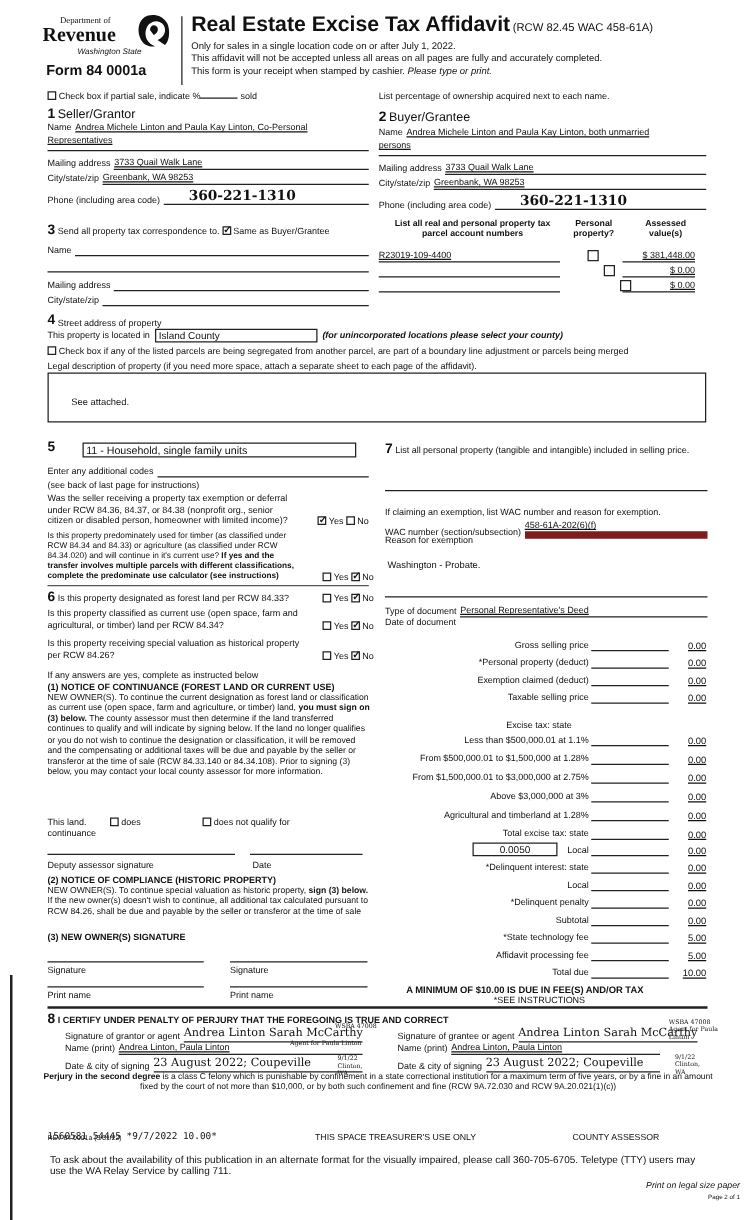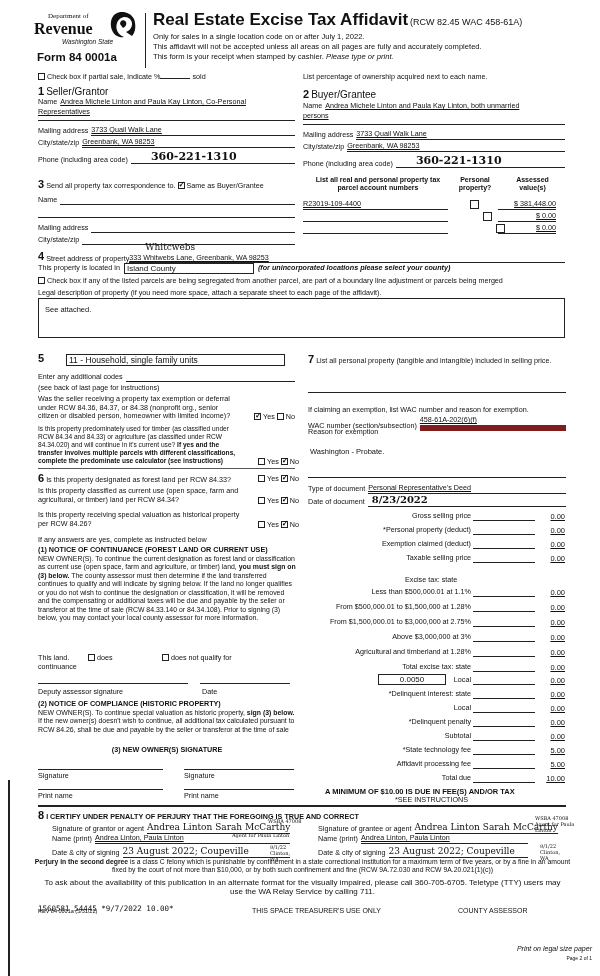--- a/index.html
+++ b/index.html
@@ -116,33 +116,29 @@
 <div id="parcel-rows"><div class="abs line" style="left:303px;top:200px;width:145px;height:10px"><span class="typed">R23019-109-4400</span></div>
        <span class="abs cb" style="left:470px;top:200px;width:9px;height:9px"></span>
        <div class="abs line" style="left:498px;top:200px;width:58px;height:10px;text-align:right"><span class="typed">$ 381,448.00</span></div><div class="abs line" style="left:303px;top:212px;width:145px;height:10px"><span class="typed"></span></div>
        <span class="abs cb" style="left:470px;top:212px;width:9px;height:9px"></span>
        <div class="abs line" style="left:498px;top:212px;width:58px;height:10px;text-align:right"><span class="typed">$ 0.00</span></div><div class="abs line" style="left:303px;top:224px;width:145px;height:10px"><span class="typed"></span></div>
        <span class="abs cb" style="left:470px;top:224px;width:9px;height:9px"></span>
        <div class="abs line" style="left:498px;top:224px;width:58px;height:10px;text-align:right"><span class="typed">$ 0.00</span></div></div>
 
 <div class="abs" style="left:38px;top:250px;width:527px;display:flex;align-items:flex-end;white-space:nowrap">
   <span class="sec">4</span>&nbsp;<span>Street address of property</span>
-  <span style="flex:1;border-bottom:1px solid #222;position:relative">
-    <span class="hand" style="position:absolute;left:16px;top:-12px;font-size:9px;font-weight:normal">Whitcwebs</span>
-    <span class="typed">333 Whitwebs Lane, Greenbank, WA  98253</span>
-  </span>
 </div>
 <div class="abs" style="left:38px;top:263px;white-space:nowrap;display:flex;align-items:center;gap:4px">
   <span>This property is located in</span>
   <span class="box" style="width:130px;height:11px;font-size:8px;padding-left:2px">Island County</span>
   <i class="bold">(for unincorporated locations please select your county)</i>
 </div>
 <div class="abs" style="left:38px;top:277px;white-space:nowrap"><span class="cb"></span><span>Check box if any of the listed parcels are being segregated from another parcel, are part of a boundary line adjustment or parcels being merged</span></div>
 <div class="abs" style="left:38px;top:289px;white-space:nowrap">Legal description of property (if you need more space, attach a separate sheet to each page of the affidavit).</div>
-<div class="abs box" style="left:38px;top:298px;width:527px;height:40px;padding:6px"><span style="font-size:7.5px">See attached.</span></div>
+<div class="abs box" style="left:38px;top:298px;width:527px;height:40px;padding:18px"><span style="font-size:7.5px">See attached.</span></div>
 
 <div class="abs sec" style="left:38px;top:352px">5</div>
 <div class="abs box" style="left:66px;top:354px;width:219px;height:12px;font-size:8.5px;padding-left:2px">11 - Household, single family units</div>
 <div class="row" style="left:38px;top:373px;width:257px">
     <span>Enter any additional codes</span>
     <span class="fill"></span>
   </div>
 <div class="abs" style="left:38px;top:384px">(see back of last page for instructions)</div>
 <div class="abs" style="left:38px;top:395px;width:200px"><span>Was the seller receiving a property tax exemption or deferral under RCW 84.36, 84.37, or 84.38 (nonprofit org., senior citizen or disabled person, homeowner with limited income)?</span></div>
 <div class="abs" style="left:254px;top:413px;white-space:nowrap"><span class="cb on"></span><span>Yes</span> <span class="cb"></span><span>No</span></div>
@@ -162,21 +158,21 @@
 <div class="abs" style="left:38px;top:654px">This land.</div>
 <div class="abs" style="left:38px;top:663px">continuance</div>
 <div class="abs" style="left:88px;top:654px;white-space:nowrap"><span class="cb"></span><span>does</span></div>
 <div class="abs" style="left:162px;top:654px;white-space:nowrap"><span class="cb"></span><span>does not qualify for</span></div>
 <div class="abs line" style="left:38px;top:683px;width:150px;height:1px"></div>
 <div class="abs line" style="left:200px;top:683px;width:90px;height:1px"></div>
 <div class="abs" style="left:38px;top:688px">Deputy assessor signature</div>
 <div class="abs" style="left:202px;top:688px">Date</div>
 <div class="abs bold" style="left:38px;top:700px;white-space:nowrap">(2) NOTICE OF COMPLIANCE (HISTORIC PROPERTY)</div>
 <div class="abs" style="left:38px;top:709px;width:258px;font-size:6.9px;line-height:1.22"><span>NEW OWNER(S). To continue special valuation as historic property,</span> <b>sign (3) below.</b> <span>If the new owner(s) doesn't wish to continue, all additional tax calculated pursuant to RCW 84.26, shall be due and payable by the seller or transferor at the time of sale</span></div>
-<div class="abs bold" style="left:38px;top:746px;width:258px;text-align:center">(3) NEW OWNER(S) SIGNATURE</div>
+<div class="abs bold" style="left:38px;top:746px;width:258px;text-align:left">(3) NEW OWNER(S) SIGNATURE</div>
 <div class="abs line" style="left:38px;top:769px;width:125px;height:1px"></div>
 <div class="abs line" style="left:184px;top:769px;width:110px;height:1px"></div>
 <div class="abs" style="left:38px;top:772px">Signature</div>
 <div class="abs" style="left:184px;top:772px">Signature</div>
 <div class="abs line" style="left:38px;top:789px;width:125px;height:1px"></div>
 <div class="abs line" style="left:184px;top:789px;width:110px;height:1px"></div>
 <div class="abs" style="left:38px;top:792px">Print name</div>
 <div class="abs" style="left:184px;top:792px">Print name</div>
 
 <div class="abs" style="left:308px;top:353px;width:258px"><span class="sec">7</span> <span>List all personal property (tangible and intangible) included in selling price.</span></div>
@@ -188,21 +184,20 @@
   </div>
 <div class="abs" style="left:308px;top:428px">Reason for exemption</div>
 <div class="abs" style="left:310px;top:447px;font-size:7.5px">Washington - Probate.</div>
 <div class="abs line" style="left:308px;top:477px;width:258px;height:1px"></div>
 <div class="row" style="left:308px;top:484px;width:258px">
     <span>Type of document</span>
     <span class="typed" style="flex:1;border-bottom:1px solid #222">Personal Representative's Deed</span>
   </div>
 <div class="row" style="left:308px;top:494px;width:258px">
     <span>Date of document</span>
-    <span class="hand" style="flex:1;border-bottom:1px solid #222;font-size:10px;padding-left:4px">8/23/2022</span>
   </div>
 
 <div id="tax-rows">
     <div class="taxrow" style="top:512px">
          <span class="lbl">Gross selling price</span>
          <span class="blank"></span>
          <span class="amt">0.00</span>
        </div>
     <div class="taxrow" style="top:526px">
          <span class="lbl">*Personal property (deduct)</span>
@@ -323,20 +318,20 @@
     <span>Name (print)</span>
     <span class="typed" style="flex:1;border-bottom:1px solid #222">Andrea Linton, Paula Linton</span>
   </div>
 <div class="row" style="left:318px;top:846px;width:210px">
     <span>Date &amp; city of signing</span>
     <span class="hand" style="flex:1;border-bottom:1px solid #222;font-size:9px;font-weight:normal">23 August 2022; Coupeville</span>
   </div>
 <div class="abs hand" style="left:540px;top:843px;font-size:5px;font-weight:normal;width:30px">9/1/22 Clinton, WA</div>
 
 <div class="abs" style="left:30px;top:858px;width:545px;text-align:center;font-size:6.8px;line-height:1.15"><b>Perjury in the second degree</b> <span>is a class C felony which is punishable by confinement in a state correctional institution for a maximum term of five years, or by a fine in an amount fixed by the court of not more than $10,000, or by both such confinement and fine (RCW 9A.72.030 and RCW 9A.20.021(1)(c))</span></div>
-<div class="abs" style="left:40px;top:879px;width:525px;text-align:center;font-size:8px;line-height:1.1">To ask about the availability of this publication in an alternate format for the visually impaired, please call 360-705-6705. Teletype (TTY) users may use the WA Relay Service by calling 711.</div>
+<div class="abs" style="left:40px;top:924px;width:525px;text-align:left;font-size:8px;line-height:1.1">To ask about the availability of this publication in an alternate format for the visually impaired, please call 360-705-6705. Teletype (TTY) users may use the WA Relay Service by calling 711.</div>
 <div class="abs" style="left:38px;top:908px;font-size:5.5px">REV 84 0001a  (5/31/22)</div>
 <div class="abs" style="left:252px;top:907px;font-size:7px">THIS SPACE TREASURER'S USE ONLY</div>
 <div class="abs" style="left:458px;top:907px;font-size:7px">COUNTY ASSESSOR</div>
 <div class="abs" style="left:38px;top:904px;font-family:'DejaVu Sans Mono',monospace;font-size:7.5px">1560581 54445 *9/7/2022 10.00*</div>
 <div class="abs" style="right:8px;top:945px;font-style:italic;font-size:7px">Print on legal size paper</div>
 <div class="abs" style="right:8px;top:955px;font-size:5px">Page 2 of 1</div>
 <div class="abs" style="left:8px;top:780px;width:1.5px;height:196px;background:#222"></div>
 
 </body></html>

